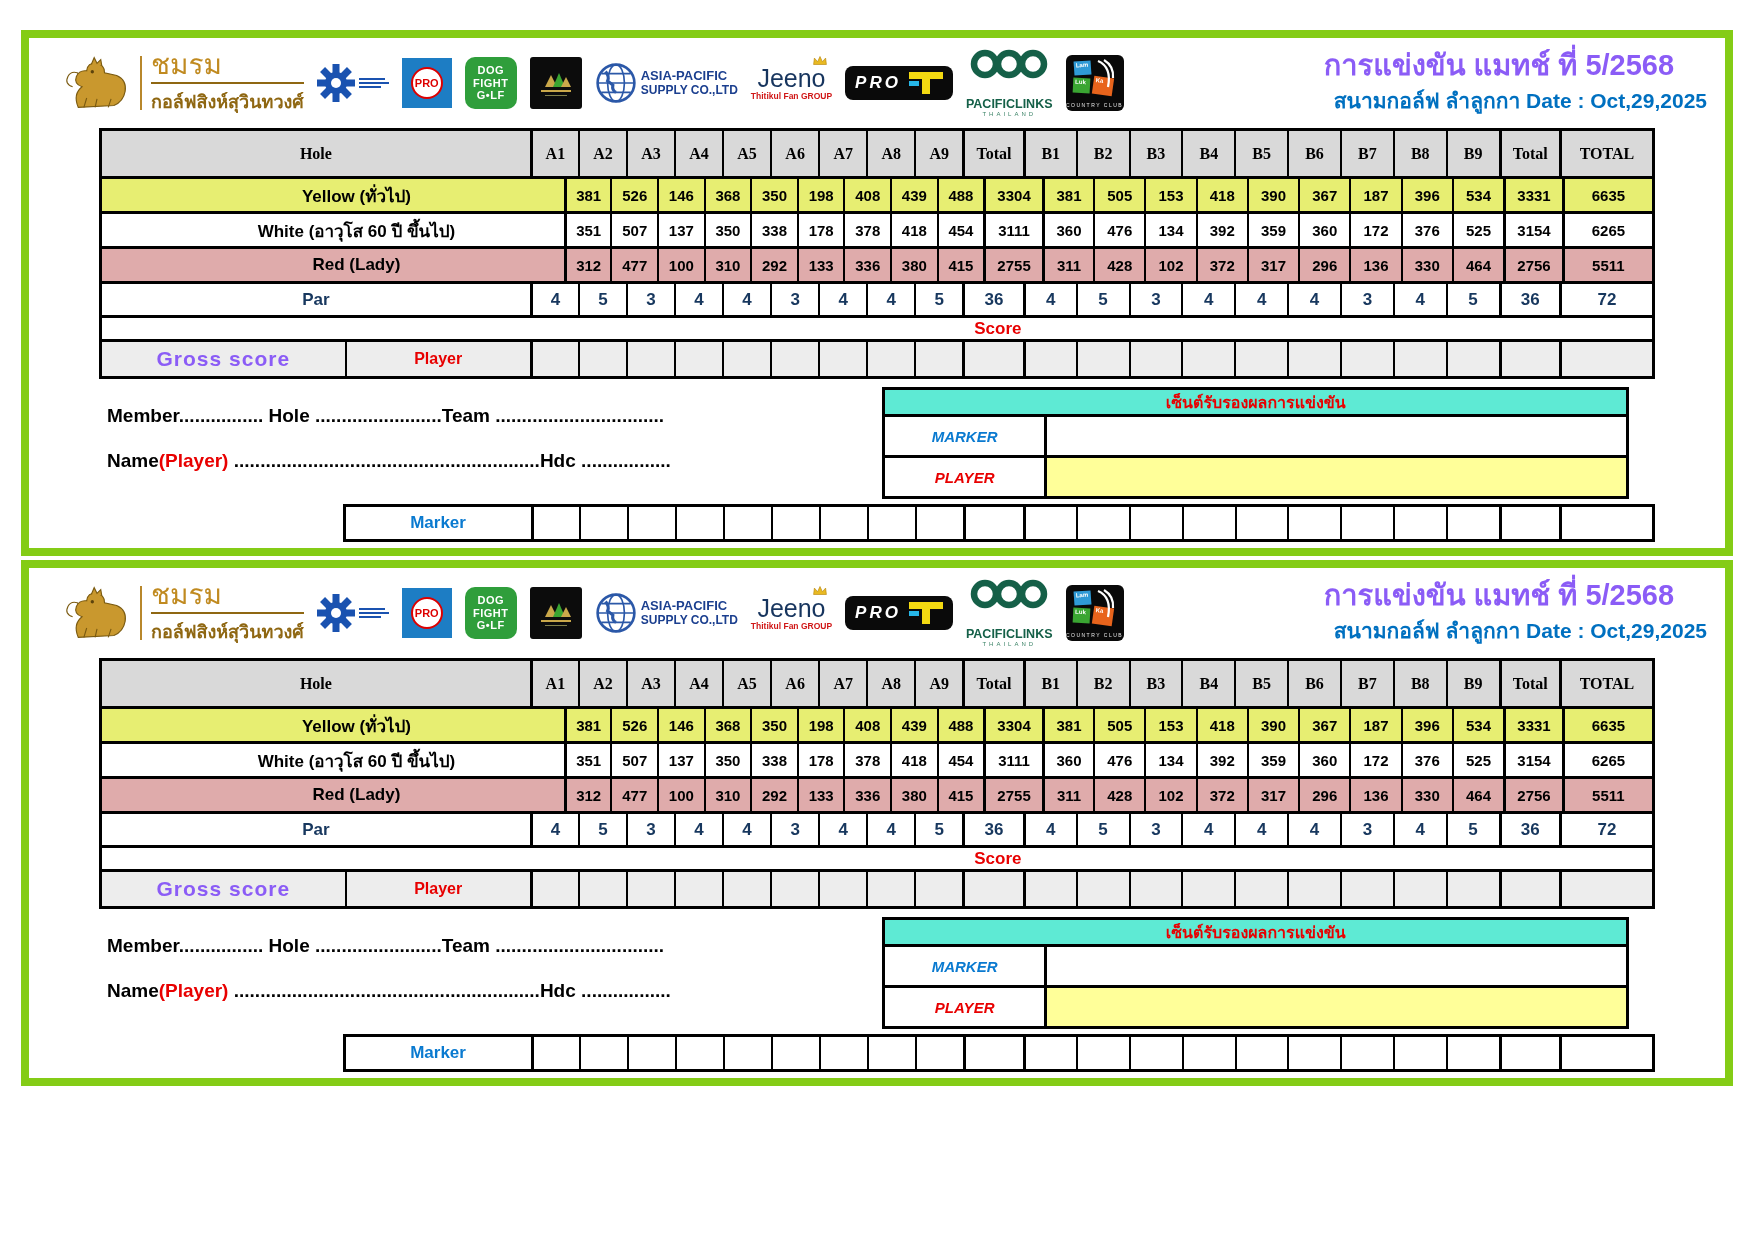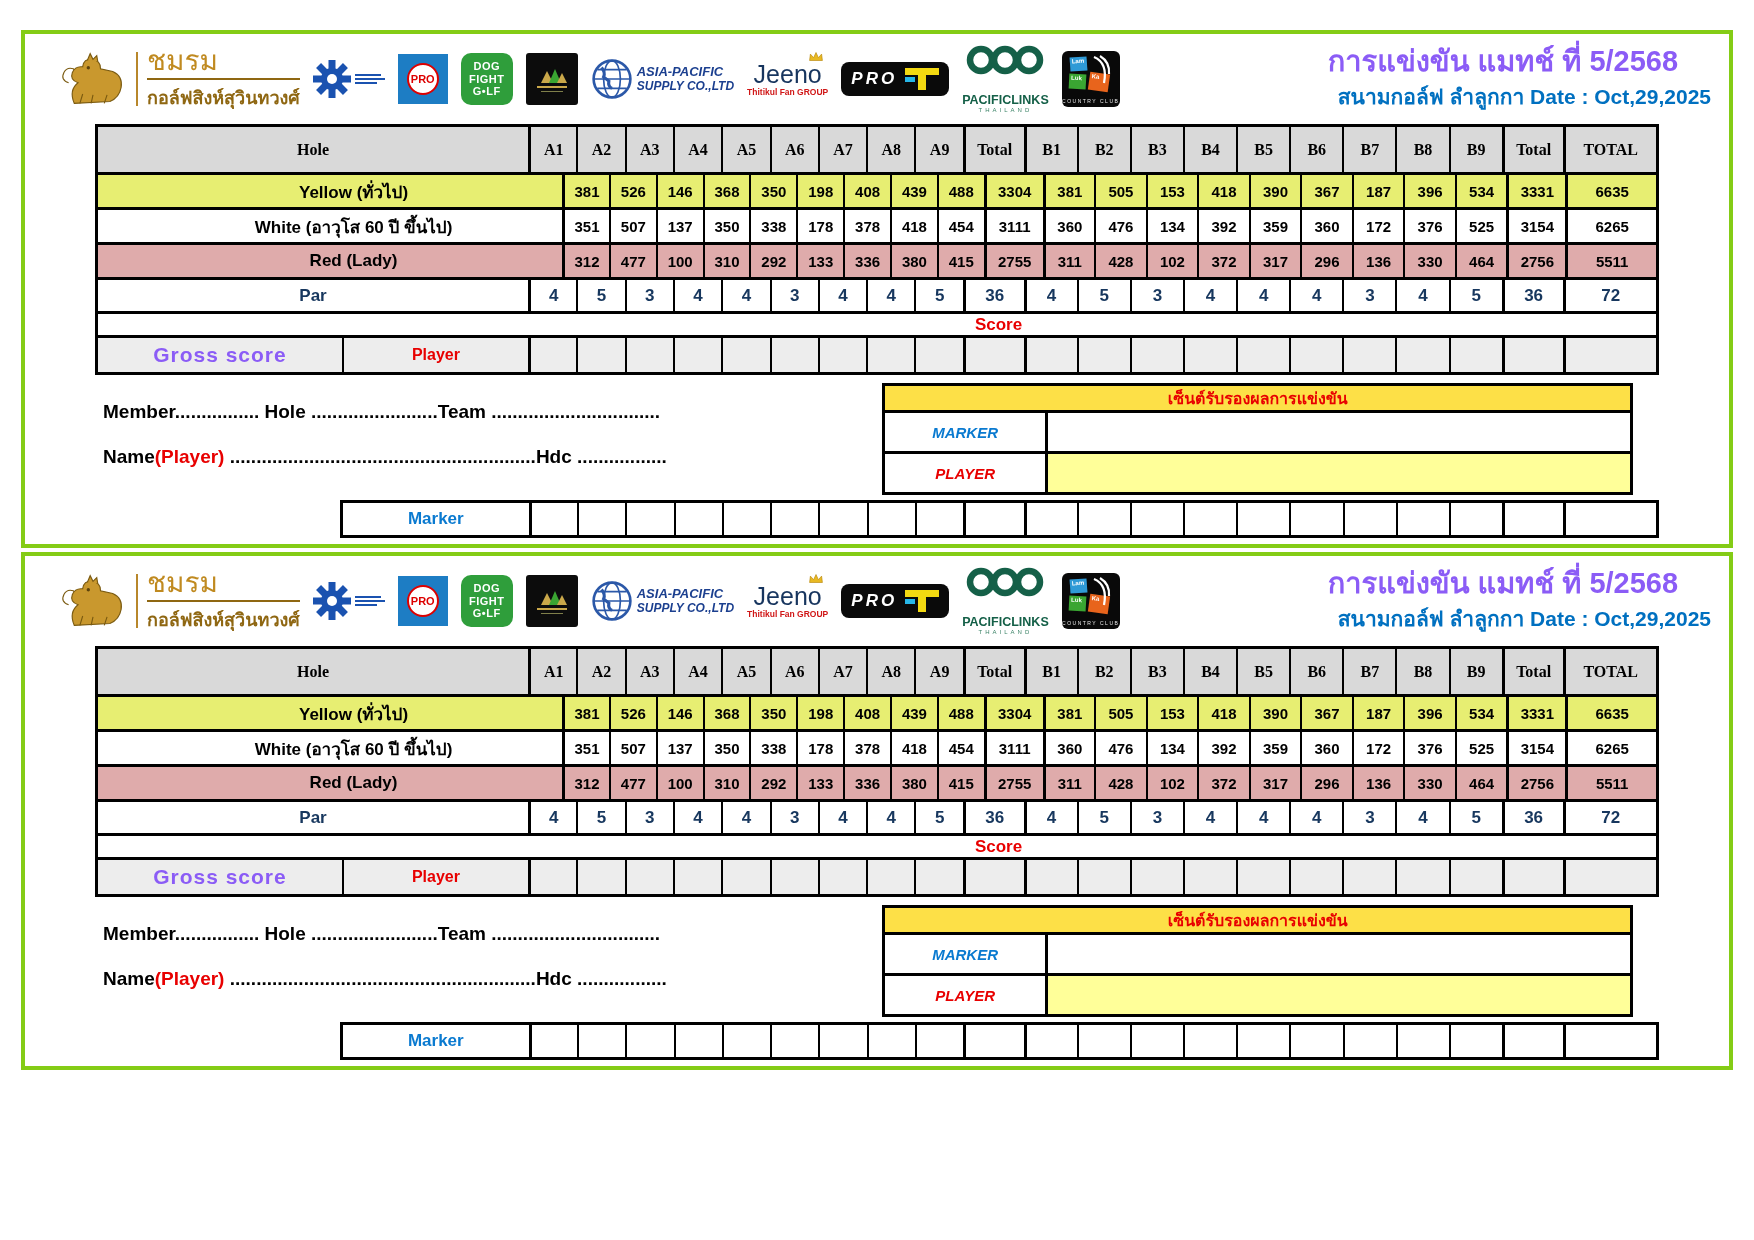--- a/index.html
+++ b/index.html
@@ -3,21 +3,21 @@
 <meta charset="utf-8">
 <style>
   * { margin:0; padding:0; box-sizing:border-box; }
   html,body { background:#fff; }
   body {
     width:1754px; height:1240px;
     font-family:"Liberation Sans","DejaVu Sans",sans-serif;
     padding:30px 21px 0 21px;
   }
   .card {
-    width:1712px; border:4px solid #84cc16; background:#fff;
+    width:1712px; border:8px solid #84cc16; background:#fff;
     margin-bottom:4px; padding-bottom:0; overflow:hidden;
   }
   
   .hd { display:flex; align-items:center; height:90px; padding:2px 10px 2px 34px; gap:12px; }
   .club { display:flex; align-items:center; gap:9px; }
   .club-sep { width:2px; height:54px; background:#b8872b; }
   .club-l1 { font-size:28px; color:#c08a20; line-height:1; }
   .club-l2 { font-size:18px; font-weight:bold; color:#8f6712; border-top:2px solid #8f6712; padding-top:3px; margin-top:3px; }
   .logos { display:flex; align-items:center; gap:13px; }
   .logo { flex:none; }
@@ -30,21 +30,21 @@
   .pro-circ { width:32px; height:32px; background:#fff; border-radius:50%; display:flex; align-items:center; justify-content:center;
               color:#d00; font-weight:bold; font-size:11px; border:2px solid #d00; }
 
   .dogfight { width:52px; height:52px; background:#2f9e3b; border-radius:10px; color:#fff; font-weight:bold;
               font-size:11px; line-height:1.15; display:flex; flex-direction:column; align-items:center; justify-content:center; letter-spacing:.5px; }
 
   .mtn { width:52px; height:52px; background:#0c0c0c; border-radius:3px; display:flex; flex-direction:column; align-items:center; justify-content:center; gap:3px; }
   .mtn-line { display:block; width:30px; height:2px; background:#caa84a; }
   .mtn-line2 { display:block; width:22px; height:1px; background:#7f7f4a; }
 
-  .asia { display:flex; align-items:center; gap:4px;font-style:italic; }
+  .asia { display:flex; align-items:center; gap:4px; }
   .asia-txt { color:#1b3f8f; font-weight:bold; line-height:1.1; }
   .asia-txt div:nth-child(1){font-size:13px}
   .asia-txt div:nth-child(2){font-size:12px}
 
   .jeeno { text-align:center; }
   .jeeno-name { position:relative; color:#17355e; font-weight:normal; font-size:25px; line-height:1; display:inline-block; }
   .jeeno-name .crown { position:absolute; top:-11px; right:-2px; }
   .jeeno-sub { color:#d01616; font-weight:bold; font-size:8.5px; }
 
   .prot { height:34px; background:#0a0a0a; border-radius:8px; display:flex; align-items:center; padding:0 10px; gap:8px; }
@@ -99,21 +99,21 @@
   .glabel { color:#8b5cf6; font-size:21px; letter-spacing:1px; }
   .plabel { color:#e80000; font-size:16px; }
 
   
   .mid { display:flex; margin:8px 96px 5px 70px; height:112px;gap:8px; }
   .mid-left { flex:1; padding:18px 10px 0 8px; }
   .mline { font-weight:bold; font-size:19px; color:#000; white-space:nowrap; }
   .mline + .mline { margin-top:23px; }
   .redtxt { color:#e80000; }
   .sign-box { width:48.8%; border:3px solid #000; display:flex; flex-direction:column; }
-  .sb-head { height:27px; background:#fde047; color:#e80000; font-weight:bold; font-size:16px;
+  .sb-head { height:27px; background:#5eead4; color:#e80000; font-weight:bold; font-size:16px;
              display:flex; align-items:center; justify-content:center; border-bottom:3px solid #000; }
   .sb-row { flex:1; display:flex; }
   .sb-row + .sb-row { border-top:3px solid #000; }
   .sb-label { width:21.8%; border-right:3px solid #000; display:flex; align-items:center; justify-content:center;
               font-weight:bold; font-style:italic; font-size:15px; }
   .sb-blue { color:#0a7ad0; }
   .sb-red { color:#e80000; }
   .sb-val { flex:1; background:#fff; }
   .sb-val.yellow { background:#ffff99; }
 

